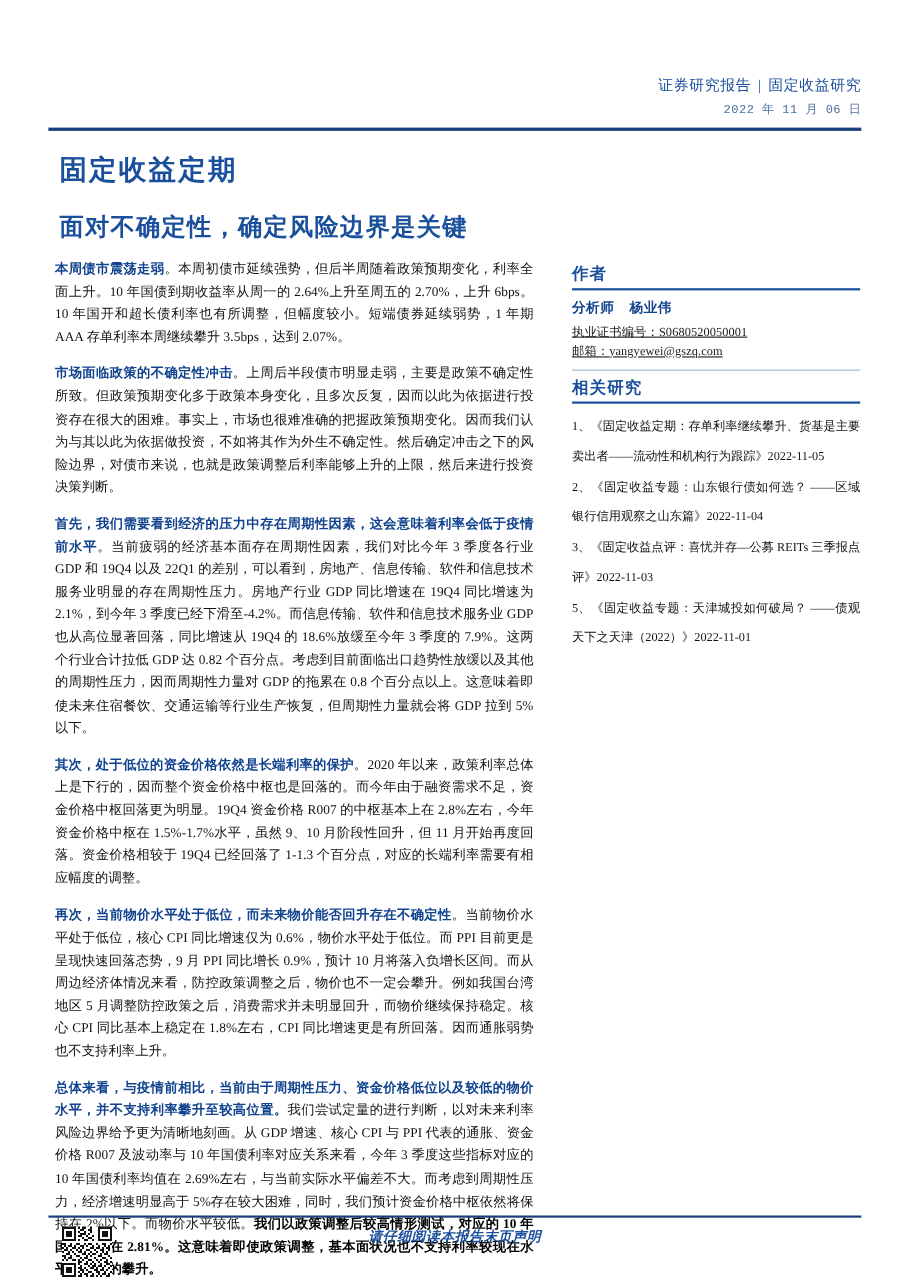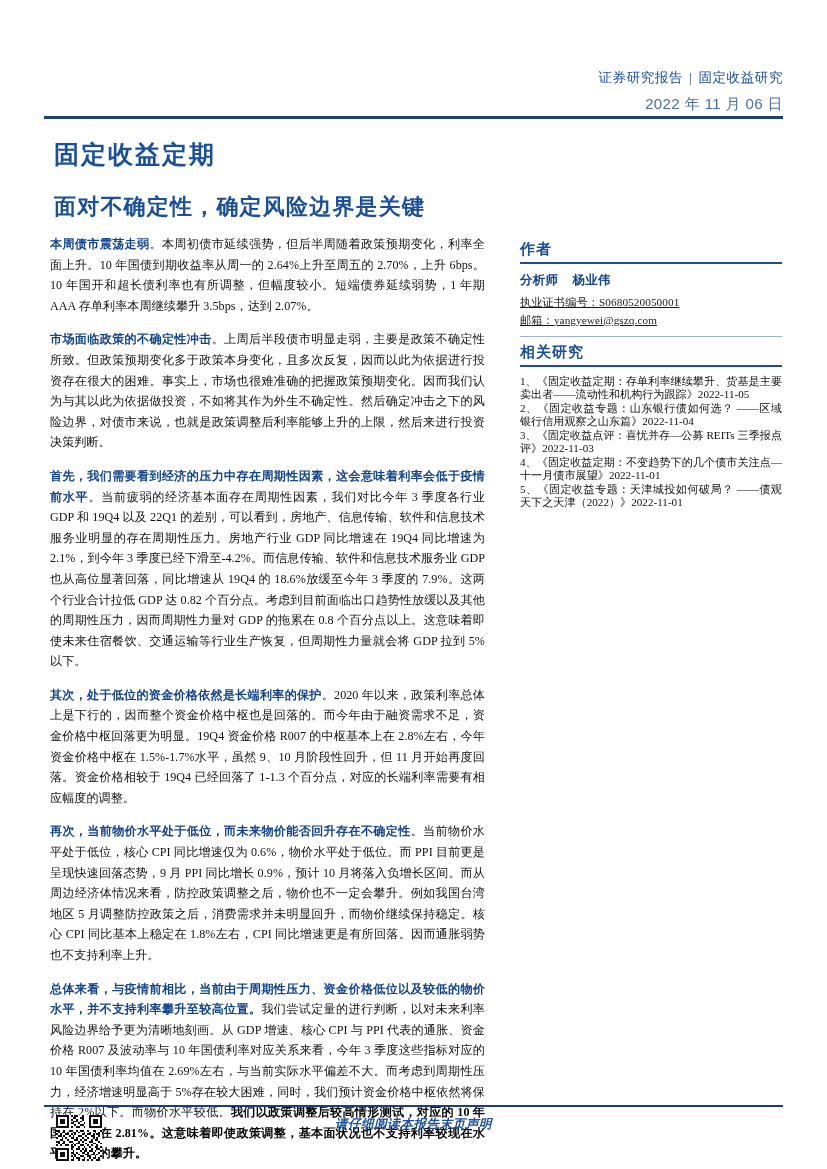--- a/index.html
+++ b/index.html
@@ -34,22 +34,22 @@
     color: #1a4f9c;
     letter-spacing: 0.6px;
     white-space: nowrap;
   }
   .header-sep {
     display: inline-block;
     padding: 0 6px;
     color: #1a4f9c;
   }
   .header-line2 {
-    font-family: Liberation Sans, sans-serif;
-    font-size: 15px;
+    font-family: Liberation Mono, monospace;
+    font-size: 11px;
     color: #4a6fa5;
     margin-top: 5px;
     letter-spacing: 0.4px;
     white-space: nowrap;
   }
   .header-rule {
     position: absolute;
     top: 116px;
     left: 44px;
     right: 44px;
@@ -150,21 +150,21 @@
     text-decoration: underline;
   }
   .rel-list {
     margin: 0;
     padding: 0;
     list-style: none;
   }
   .rel-item {
     font-family: "Liberation Serif", "DejaVu Serif", serif;
     font-size: 11.1px;
-    line-height: 13px;
+    line-height: 27px;
     color: #111111;
     margin-bottom: 1px;
     text-align: justify;
     text-justify: inter-ideograph;
     letter-spacing: 0.02px;
   }
 
   
   .footer-rule {
     position: absolute;
@@ -242,21 +242,20 @@
 
     <div class="side-rule-thin"></div>
 
     <div class="side-head">相关研究</div>
     <div class="side-rule-thick"></div>
 
     <ul class="rel-list">
       <li class="rel-item">1、《固定收益定期：存单利率继续攀升、货基是主要卖出者——流动性和机构行为跟踪》2022-11-05</li>
       <li class="rel-item">2、《固定收益专题：山东银行债如何选？ ——区域银行信用观察之山东篇》2022-11-04</li>
       <li class="rel-item">3、《固定收益点评：喜忧并存—公募 REITs 三季报点评》2022-11-03</li>
-      <li class="rel-item">4、《固定收益定期：不变趋势下的几个债市关注点—十一月债市展望》2022-11-01</li>
       <li class="rel-item">5、《固定收益专题：天津城投如何破局？ ——债观天下之天津（2022）》2022-11-01</li>
     </ul>
 
   </div>
 
   <div class="footer-rule"></div>
   <div class="footer-note">请仔细阅读本报告末页声明</div>
 
   <div class="qr">
     <svg width="46" height="46" viewBox="0 0 25 25" shape-rendering="crispEdges">

